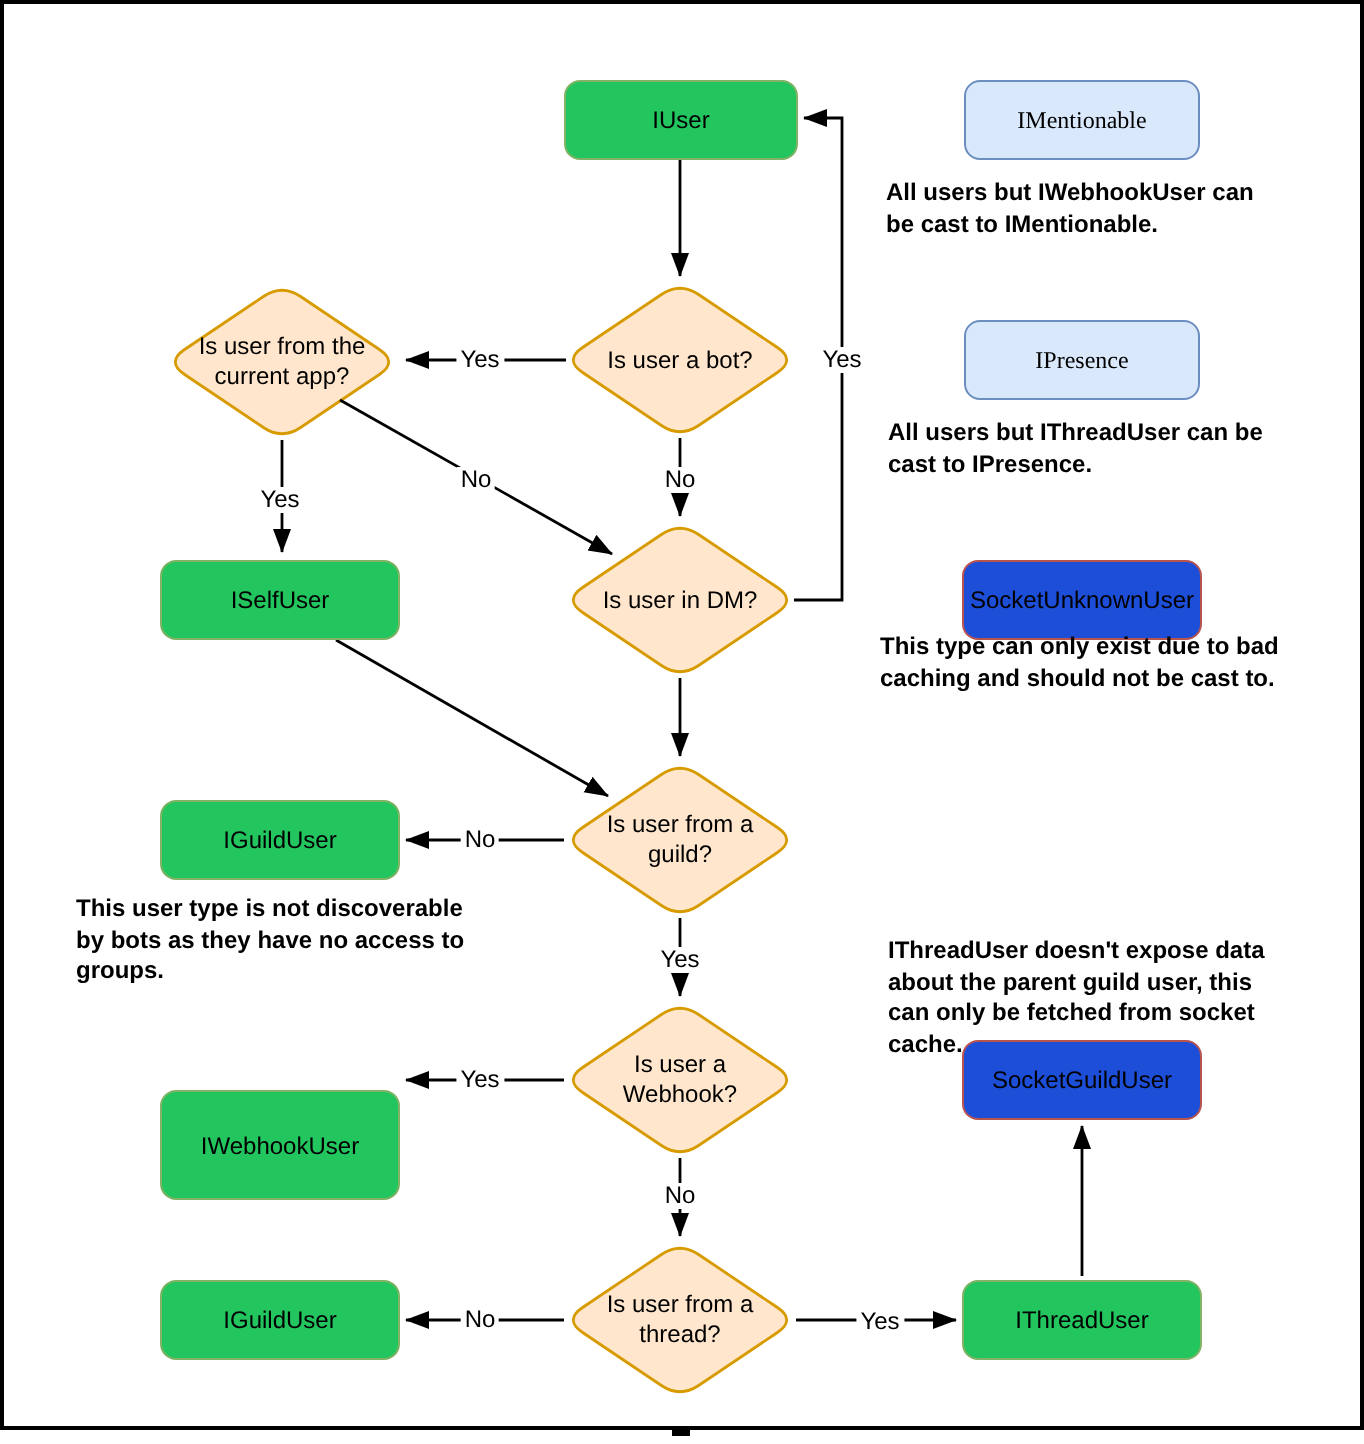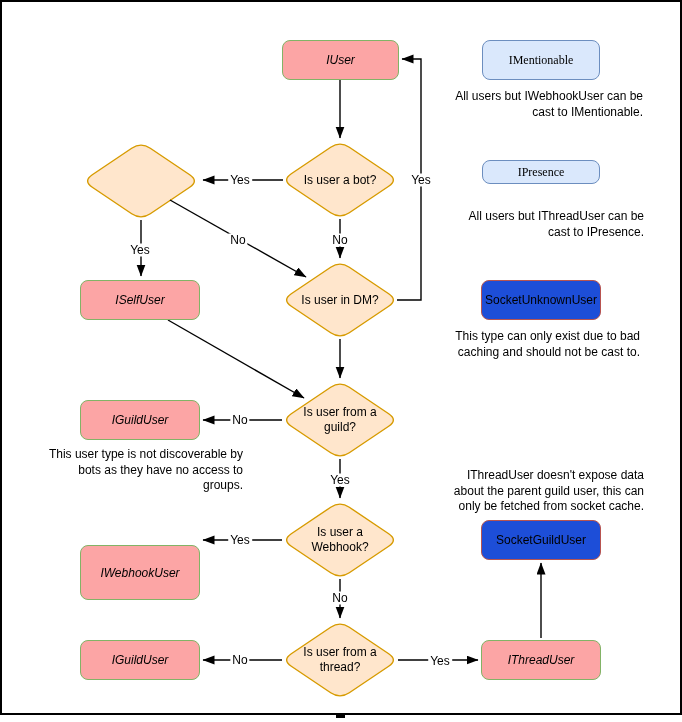--- a/index.html
+++ b/index.html
@@ -10,33 +10,33 @@
   .frame{
     position:absolute;left:0;top:0;width:682px;height:715px;
     border:2px solid #000;box-sizing:border-box;pointer-events:none;
   }
   .edges-layer{position:absolute;left:0;top:0;width:682px;height:722px;}
   .node{
     position:absolute;box-sizing:border-box;border-radius:8px;
     display:flex;align-items:center;justify-content:center;
     font-size:12px;line-height:14px;text-align:center;
   }
-  .node.green{background:#fca5a5;border:1.5px solid #82b366;font-style:italic;}
+  .node.green{background:#22c55e;border:1.5px solid #82b366;}
   .node.blue{background:#dae8fc;border:1.5px solid #6c8ebf;font-family:Liberation Serif, serif;}
   .node.red{background:#1d4ed8;border:1.5px solid #b85450;}
   .dlabel{
     position:absolute;display:flex;align-items:center;justify-content:center;
     font-size:12px;line-height:15px;text-align:center;box-sizing:border-box;padding:0 8px;
   }
   .elabel{
     position:absolute;transform:translate(-50%,-50%);
     font-size:12px;line-height:13px;background:#ffffff;padding:0 2px;white-space:nowrap;text-align:right;
   }
   .note{
-    position:absolute;font-size:12px;line-height:15.5px;text-align:right;
+    position:absolute;font-size:12px;line-height:15.5px;text-align:left;font-weight:bold;
   }
   .page-tick{position:absolute;left:336px;top:715px;width:9px;height:3px;background:#000;}
 </style>
 </head>
 <body>
 
 <div class="canvas">
 
   <svg class="edges-layer" id="edges-svg" width="682" height="722" viewBox="0 0 682 722" xmlns="http://www.w3.org/2000/svg">
     <defs>
@@ -66,48 +66,49 @@
         <path d="M282,540 L203,540" fill="none" stroke="#000000" stroke-width="1.4" marker-end="url(#arr)"></path>
         <path d="M340,579 L340,618" fill="none" stroke="#000000" stroke-width="1.4" marker-end="url(#arr)"></path>
         <path d="M282,660 L203,660" fill="none" stroke="#000000" stroke-width="1.4" marker-end="url(#arr)"></path>
         <path d="M398,660 L478,660" fill="none" stroke="#000000" stroke-width="1.4" marker-end="url(#arr)"></path>
         <path d="M541,638 L541,563" fill="none" stroke="#000000" stroke-width="1.4" marker-end="url(#arr)"></path>
       </g>
   </svg>
 
   <div class="node green" style="left:282px;top:40px;width:117px;height:40px">IUser</div>
   <div class="node blue" style="left:482px;top:40px;width:118px;height:40px">IMentionable</div>
-  <div class="node blue" style="left:482px;top:160px;width:118px;height:24px">IPresence</div>
+  <div class="node blue" style="left:482px;top:160px;width:118px;height:40px">IPresence</div>
   <div class="node red" style="left:481px;top:280px;width:120px;height:40px">SocketUnknownUser</div>
   <div class="node green" style="left:80px;top:280px;width:120px;height:40px">ISelfUser</div>
   <div class="node green" style="left:80px;top:400px;width:120px;height:40px">IGuildUser</div>
   <div class="node green" style="left:80px;top:545px;width:120px;height:55px">IWebhookUser</div>
   <div class="node green" style="left:80px;top:640px;width:120px;height:40px">IGuildUser</div>
   <div class="node red" style="left:481px;top:520px;width:120px;height:40px">SocketGuildUser</div>
   <div class="node green" style="left:481px;top:640px;width:120px;height:40px">IThreadUser</div>
 
   <div class="dlabel" style="left:282px;top:142px;width:116px;height:76px">Is user a bot?</div>
+  <div class="dlabel" style="left:83px;top:142px;width:116px;height:78px">Is user from the current app?</div>
   <div class="dlabel" style="left:282px;top:262px;width:116px;height:76px">Is user in DM?</div>
   <div class="dlabel" style="left:282px;top:382px;width:116px;height:76px">Is user from a guild?</div>
   <div class="dlabel" style="left:282px;top:502px;width:116px;height:76px">Is user a Webhook?</div>
   <div class="dlabel" style="left:282px;top:622px;width:116px;height:76px">Is user from a thread?</div>
 
   <div class="elabel" style="left:240px;top:180px">Yes</div>
   <div class="elabel" style="left:340px;top:240px">No</div>
   <div class="elabel" style="left:140px;top:250px">Yes</div>
   <div class="elabel" style="left:238px;top:240px">No</div>
   <div class="elabel" style="left:421px;top:180px">Yes</div>
   <div class="elabel" style="left:240px;top:420px">No</div>
   <div class="elabel" style="left:340px;top:480px">Yes</div>
   <div class="elabel" style="left:240px;top:540px">Yes</div>
   <div class="elabel" style="left:340px;top:598px">No</div>
   <div class="elabel" style="left:240px;top:660px">No</div>
   <div class="elabel" style="left:440px;top:661px">Yes</div>
 
   <div class="note" style="left:443px;top:89px;width:200px">All users but IWebhookUser can be cast to IMentionable.</div>
   <div class="note" style="left:444px;top:209px;width:200px">All users but IThreadUser can be cast to IPresence.</div>
-  <div class="note" style="left:440px;top:329px;width:200px">This type can only exist due to bad caching and should not be cast to.</div>
+  <div class="note" style="left:440px;top:316px;width:200px">This type can only exist due to bad caching and should not be cast to.</div>
   <div class="note" style="left:38px;top:447px;width:205px">This user type is not discoverable by bots as they have no access to groups.</div>
   <div class="note" style="left:444px;top:468px;width:200px">IThreadUser doesn't expose data about the parent guild user, this can only be fetched from socket cache.</div>
 
   <div class="frame"></div>
   <div class="page-tick"></div>
 </div>
 
 </body></html>

